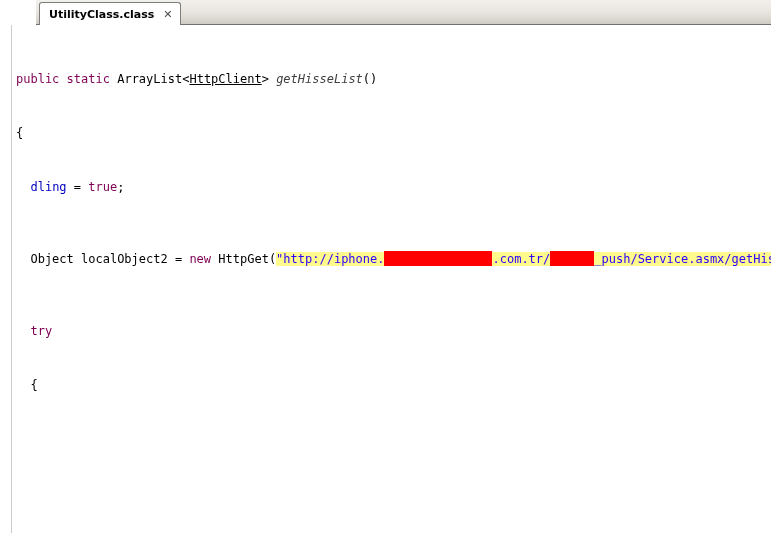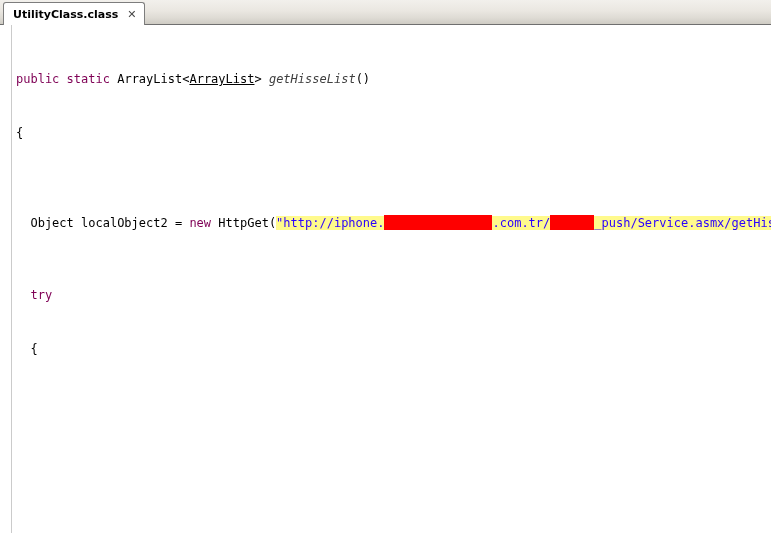--- a/index.html
+++ b/index.html
@@ -23,20 +23,21 @@
     overflow: hidden;
   }
 
   
   #tabstrip {
     position: relative;
     height: 25px;
     background: linear-gradient(to bottom, #f2f0ec 0%, #eae7e1 45%, #dedbd4 75%, #cfccc4 100%);
     border-bottom: 1px solid #8a8a8a;
     box-sizing: border-box;
+    margin-left: 36px;
   }
   #tabstrip::after {
     content: "";
     position: absolute;
     left: 0; right: 0; bottom: -1px;
     height: 1px;
     background: #6f6f6f;
   }
   .tab {
     position: absolute;
@@ -134,24 +135,25 @@
       <span class="tab-label">UtilityClass.class</span>
       <span class="tab-close">✕</span>
     </div>
   </div>
 
   <div id="editor">
     <div id="gutter-rule"></div>
 
     <div id="code">
 
-<div class="line"><span class="kw">public</span> <span class="kw">static</span> ArrayList&lt;<span class="typeu">ArrayList</span>&gt; <span class="mth">getHisseList</span>()</div>
+<div class="line"><span class="kw">public</span> <span class="kw">static</span> ArrayList&lt;<span class="typeu">HttpClient</span>&gt; <span class="mth">getHisseList</span>()</div>
 
 <div class="line">{</div>
 
+<div class="line">  <span class="fld">dling</span> = <span class="kw">true</span>;</div>
 
 
 <div class="line">  Object localObject2 = <span class="kw">new</span> HttpGet(<span class="str hl-yellow">"http://iphone.</span><span class="redact redact-a"></span><span class="str hl-yellow">.com.tr/</span><span class="redact redact-b"></span><span class="str hl-yellow">_push/Service.asmx/getHisseList"</span>);</div>
 
 
 <div class="line">  <span class="kw">try</span></div>
 
 <div class="line">  {</div>
 
 

